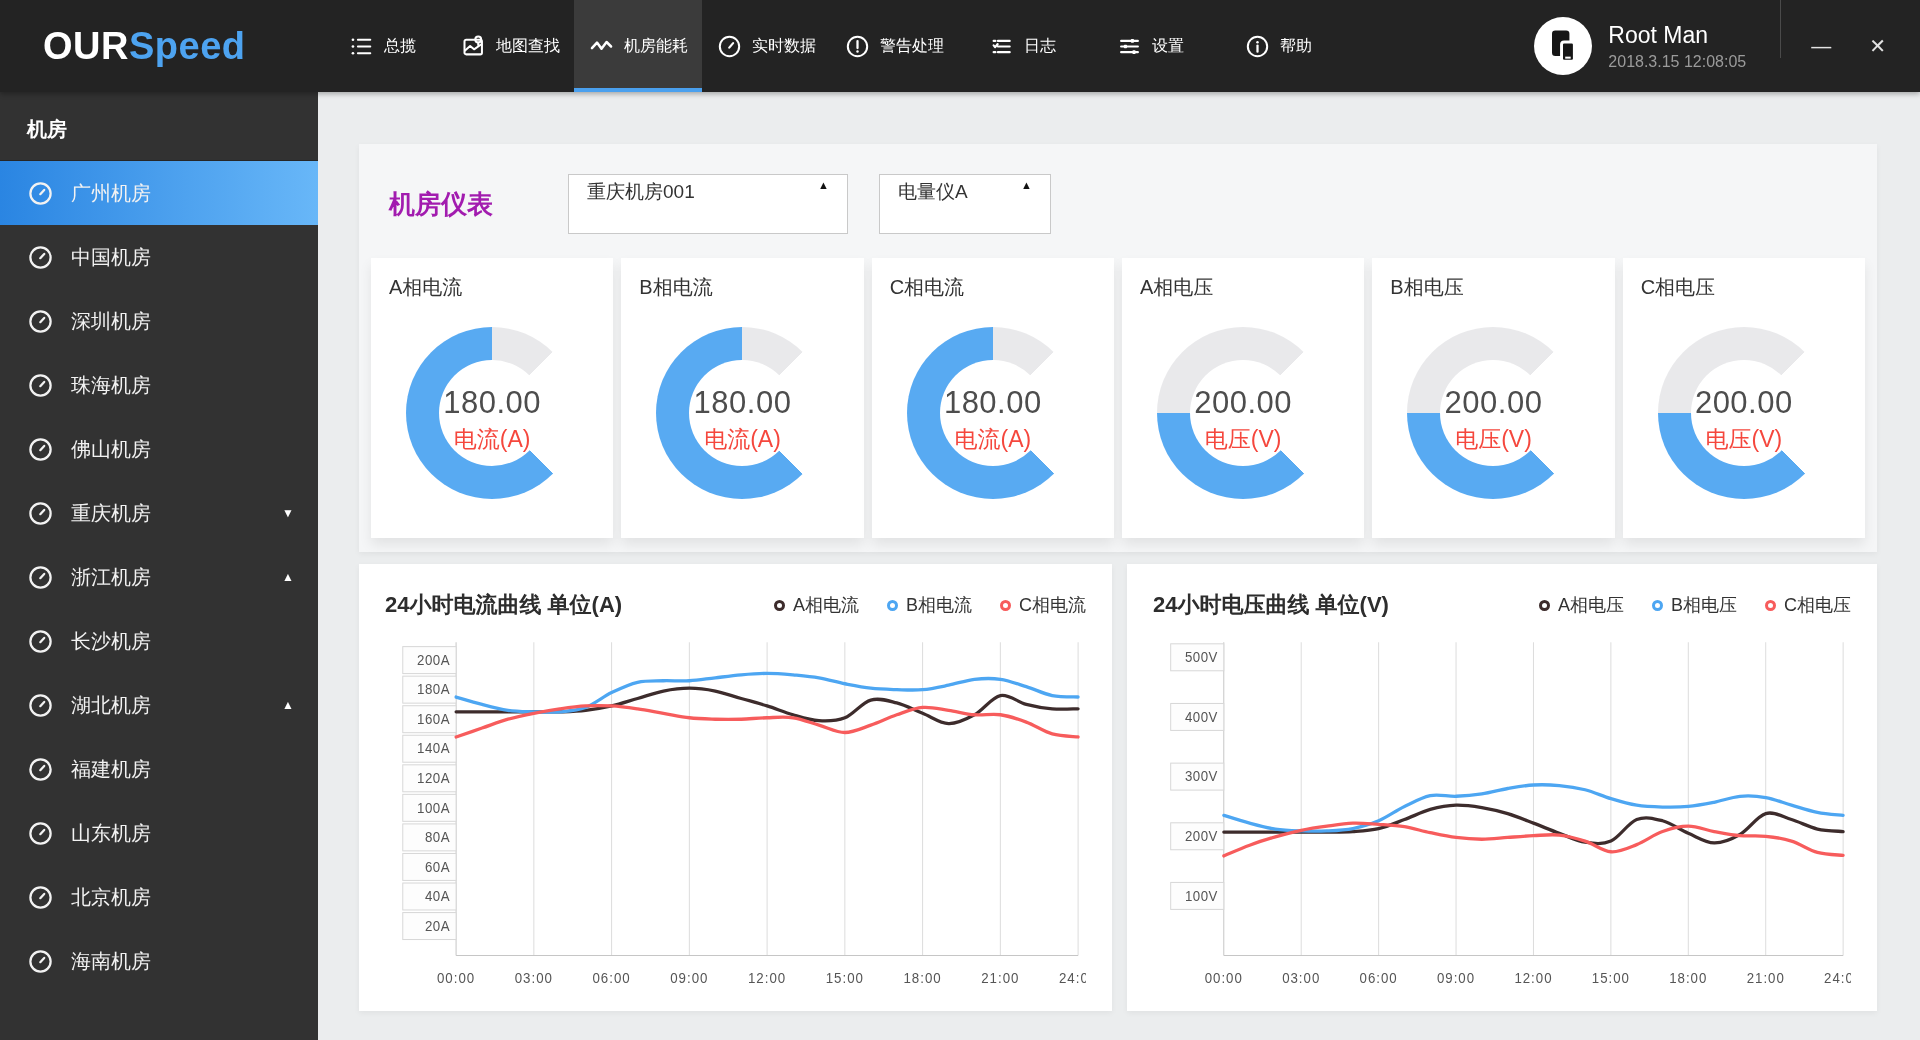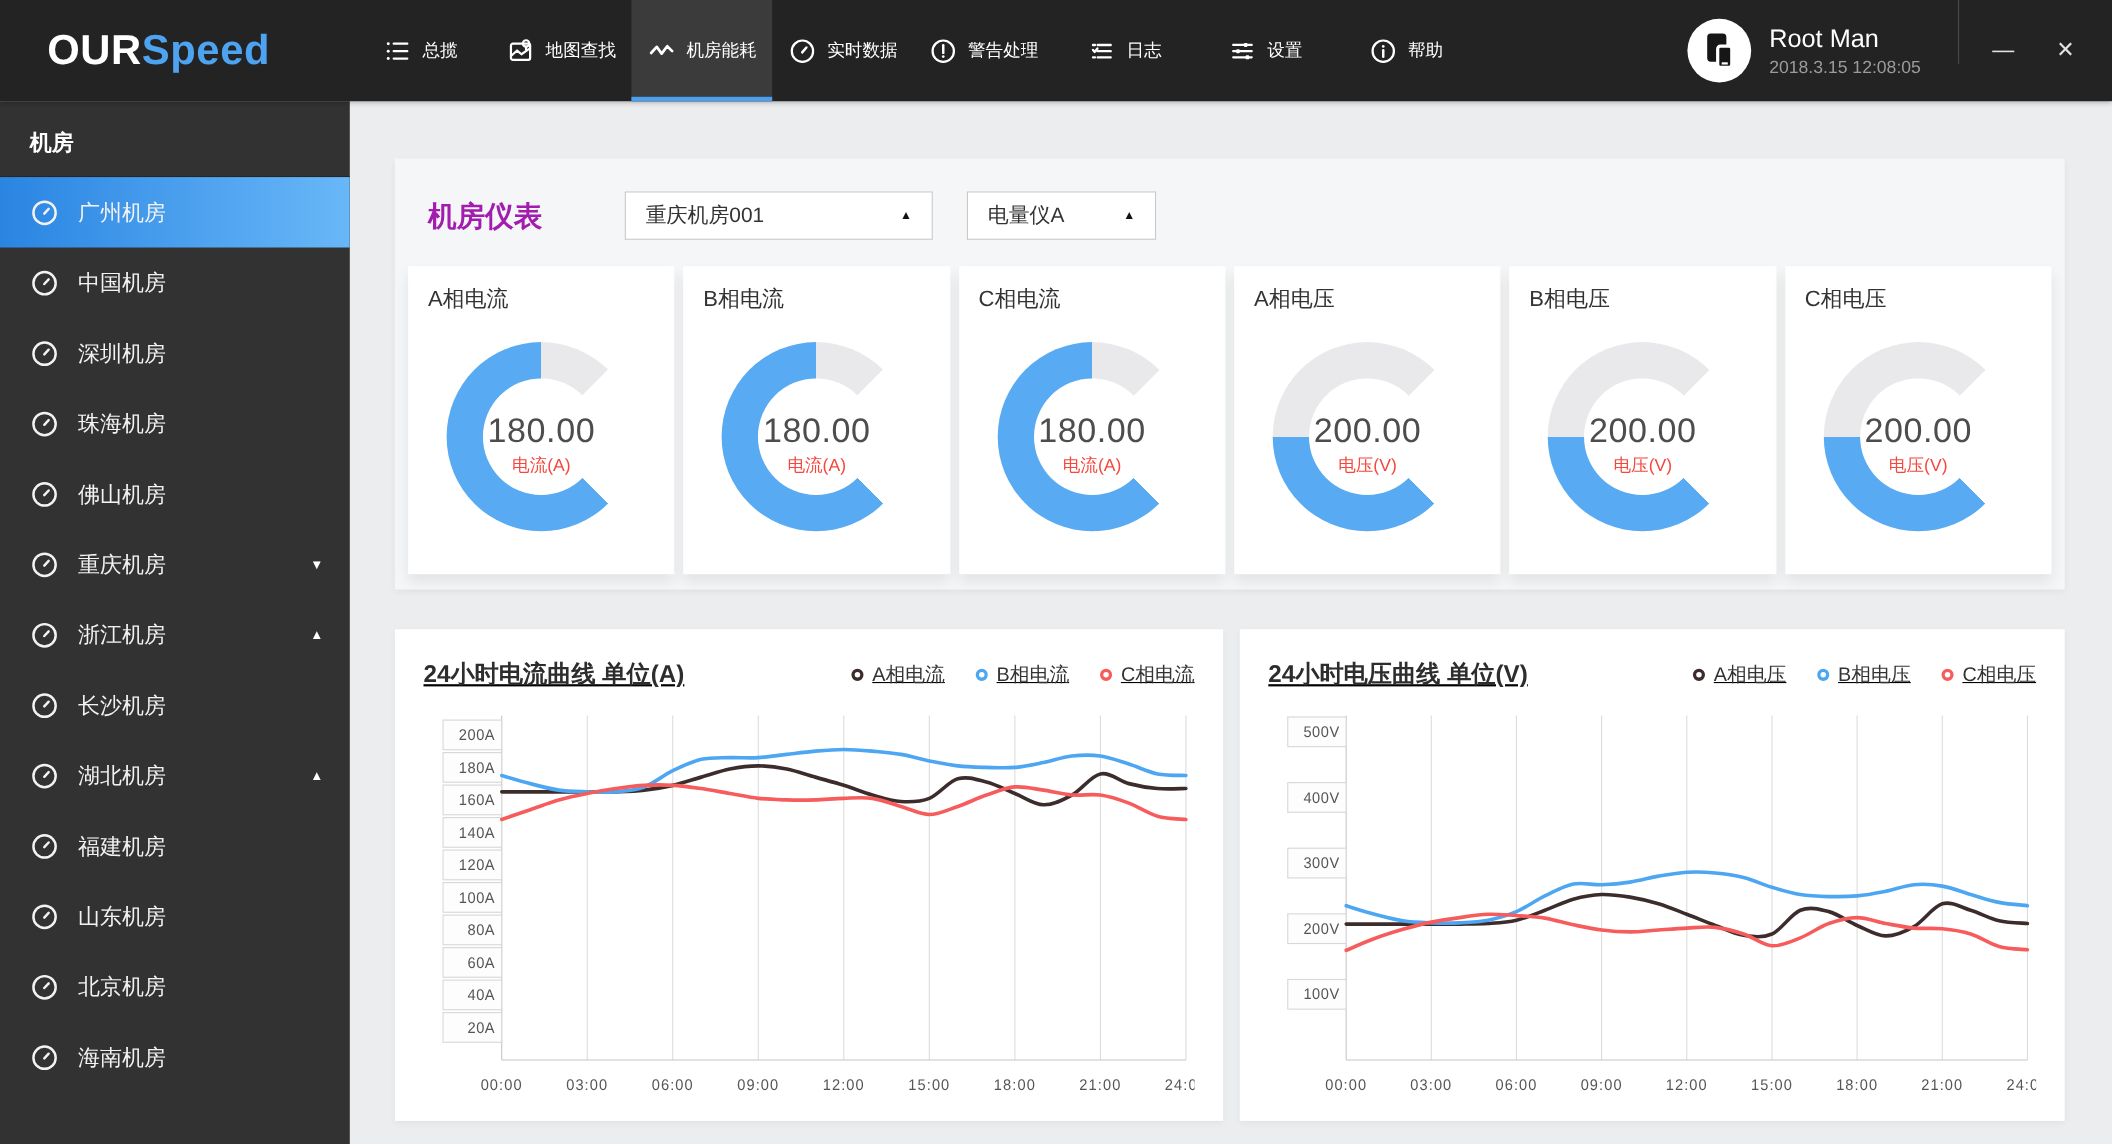--- a/index.html
+++ b/index.html
@@ -68,45 +68,45 @@
 
   
   main { padding:52px 43px 0 41px; overflow:hidden; }
   .panel {
     background:#f5f6f7; box-shadow:0 2px 6px rgba(0,0,0,.05);
     padding:26px 12px 14px;
   }
   .meters-head { display:flex; align-items:center; padding:4px 0 24px 18px; }
   .meters-title { font-size:26px; font-weight:bold; color:#a21caf; }
   .select-box {
-    background:#fff; border:1px solid #c9c9c9; height:44px;
-    display:flex; align-items:center; justify-content:space-between;
-    padding:14px 18px; font-size:19px; color:#333; cursor:pointer;
+    background:#fff; border:1px solid #c9c9c9; height:60px;
+    display:flex; align-items:flex-start; justify-content:space-between;
+    padding:4px 18px; font-size:19px; color:#333; cursor:pointer;
   }
   .select-room { width:280px; margin-left:75px; }
   .select-meter { width:172px; margin-left:31px; }
   .select-arrow { font-size:11px; color:#111; }
 
   .gauge-grid { display:grid; grid-template-columns:repeat(6,1fr); gap:8px; }
   .gauge-card {
     background:#fff; height:280px; box-shadow:0 7px 12px rgba(0,0,0,.08);
     padding:16px 18px;
   }
   .gauge-title { font-size:20px; color:#333; }
   .gauge-wrap { width:172px; height:172px; margin:26px auto 0; position:relative; }
   .gauge-ring { position:absolute; inset:0; border-radius:50%; }
   .gauge-ring::after { content:""; position:absolute; inset:33px; background:#fff; border-radius:50%; }
   .gauge-text {
     position:absolute; inset:0; z-index:1; display:flex; flex-direction:column;
     align-items:center; justify-content:center; padding-top:14px;
   }
   .gauge-value { font-size:31px; color:#4d4d4d; letter-spacing:.5px; }
-  .gauge-unit { font-size:16px; margin-top:3px; }
-
-  .charts-row { display:grid; grid-template-columns:753fr 750fr; gap:15px; margin-top:36px;text-decoration:underline; }
+  .gauge-unit { font-size:23px; margin-top:3px; }
+
+  .charts-row { display:grid; grid-template-columns:753fr 750fr; gap:15px; margin-top:12px; }
   .chart-card {
     background:#fff; height:447px; box-shadow:0 2px 6px rgba(0,0,0,.05);
     padding:26px 26px 16px; display:flex; flex-direction:column;
   }
   .chart-head { display:flex; align-items:center; }
   .chart-title { font-size:22px; font-weight:bold; color:#2d2d2d; }
   .legend { margin-left:auto; display:flex; gap:28px; align-items:center; }
   .legend-item { display:flex; align-items:center; font-size:18px; color:#333; cursor:pointer; }
   .legend-marker {
     width:11px; height:11px; border-radius:50%;

